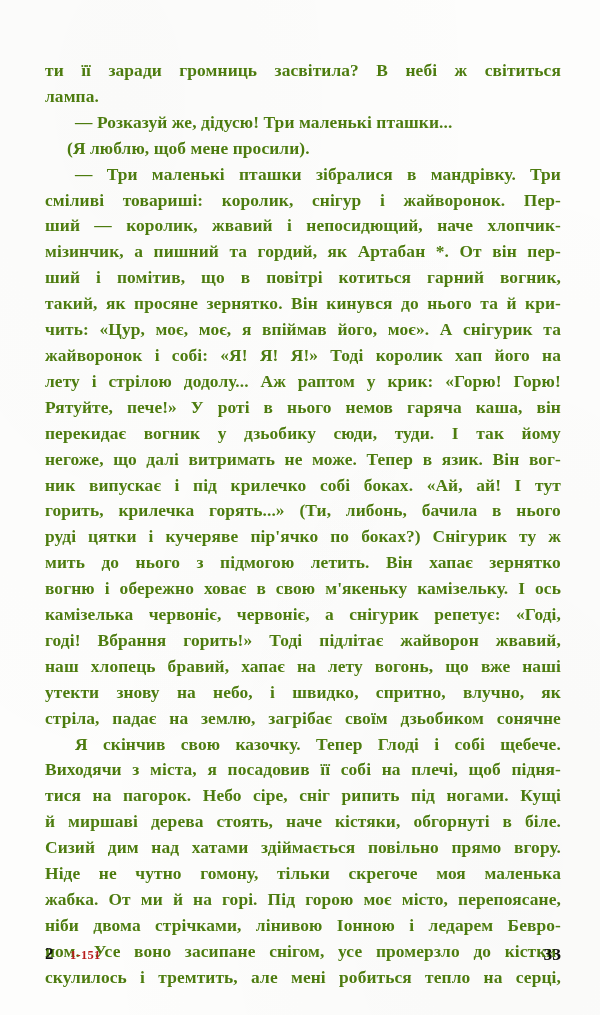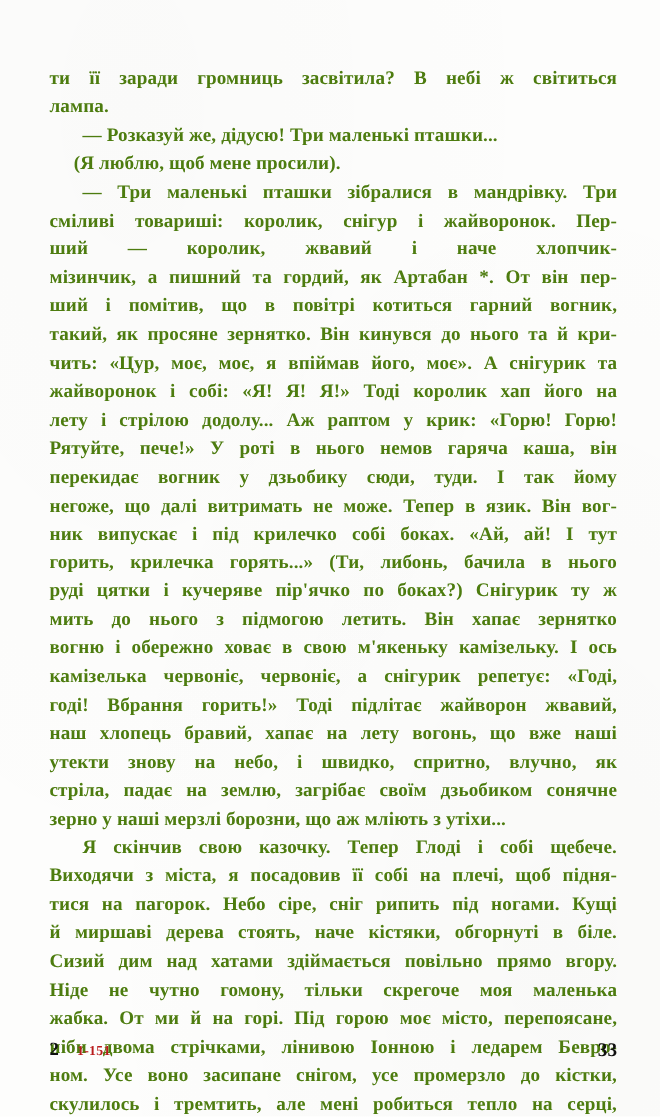--- a/index.html
+++ b/index.html
@@ -141,20 +141,21 @@
         <span>і</span>
         <span>жайворонок.</span>
         <span>Пер-</span>
       </div>
       <div class="line just">
         <span>ший</span>
         <span>—</span>
         <span>королик,</span>
         <span>жвавий</span>
         <span>і</span>
+        <span>непосидющий,</span>
         <span>наче</span>
         <span>хлопчик-</span>
       </div>
       <div class="line just">
         <span>мізинчик,</span>
         <span>а</span>
         <span>пишний</span>
         <span>та</span>
         <span>гордий,</span>
         <span>як</span>
@@ -364,21 +365,20 @@
       <div class="line just">
         <span>стріла,</span>
         <span>падає</span>
         <span>на</span>
         <span>землю,</span>
         <span>загрібає</span>
         <span>своїм</span>
         <span>дзьобиком</span>
         <span>сонячне</span>
       </div>
-      <div class="line">зерно у наші мерзлі борозни, що аж мліють з утіхи...</div>
       <div class="line indent just">
         <span>Я</span>
         <span>скінчив</span>
         <span>свою</span>
         <span>казочку.</span>
         <span>Тепер</span>
         <span>Глоді</span>
         <span>і</span>
         <span>собі</span>
         <span>щебече.</span>

